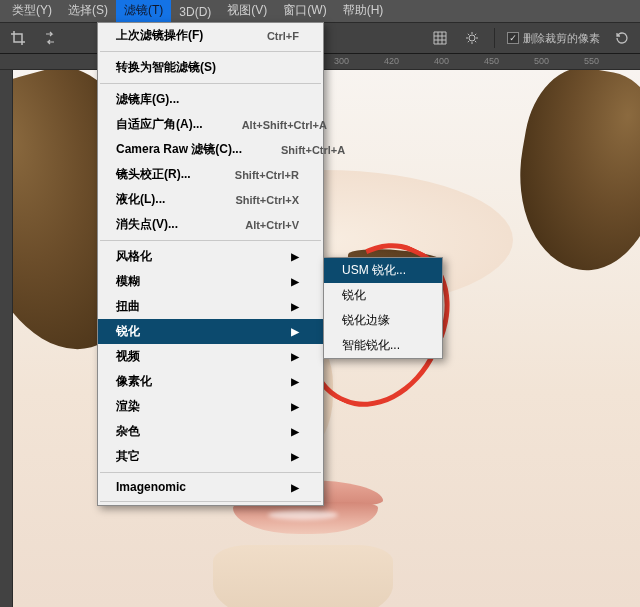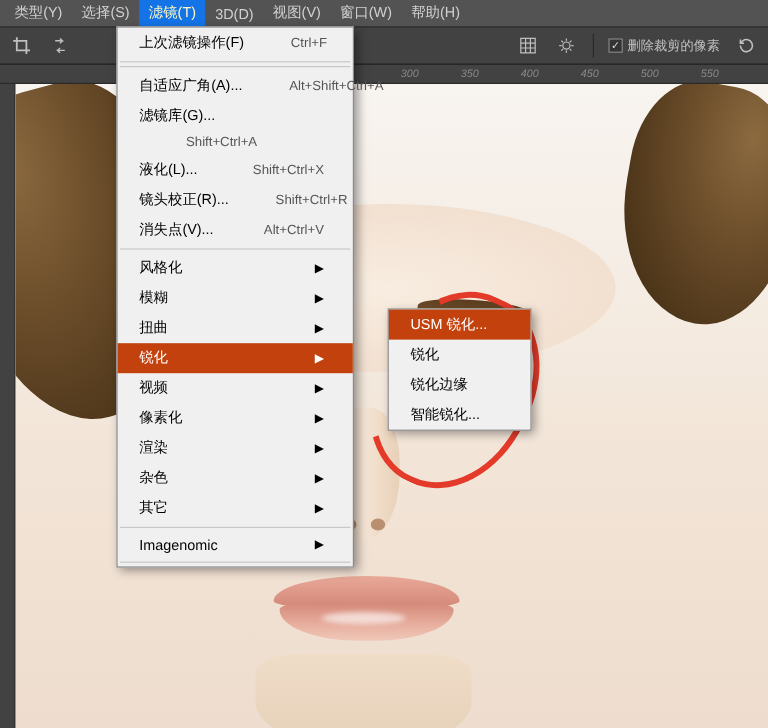--- a/index.html
+++ b/index.html
@@ -1,29 +1,29 @@
 <!DOCTYPE html>
 <html><head>
 <meta charset="utf-8">
 <style>
   * { margin: 0; padding: 0; box-sizing: border-box; font-family: "Microsoft YaHei", sans-serif; }
   body { background: #535353; width: 640px; height: 607px; overflow: hidden; position: relative; }
   
   .menubar { background: #535353; height: 22px; display: flex; align-items: flex-end; padding-left: 4px; color: #d0d0d0; font-size: 12px; }
   .menubar span { padding: 3px 8px; cursor: default; }
-  .menubar span.active { background: #1473e6; color: #fef9c3; }
+  .menubar span.active { background: #1473e6; color: #0f172a; }
   
   .toolbar { background: #424242; height: 32px; border-top: 1px solid #2a2a2a; border-bottom: 1px solid #1a1a1a; display: flex; align-items: center; padding: 0 8px; gap: 12px; color: #c0c0c0; font-size: 11px; }
   .tool-icon { width: 20px; height: 20px; display: inline-flex; align-items: center; justify-content: center; }
   .divider { width: 1px; height: 20px; background: #2a2a2a; }
   .checkbox-wrap { display: flex; align-items: center; gap: 4px; }
   .checkbox-box { width: 12px; height: 12px; border: 1px solid #888; background: #333; display: inline-flex; align-items: center; justify-content: center; font-size: 9px; color: #ddd; }
   
   .ruler-h { background: #424242; height: 16px; border-bottom: 1px solid #2a2a2a; position: relative; color: #888; font-size: 9px; overflow: hidden; }
-  .ruler-h .tick { position: absolute; top: 2px; font-style: italic; }
+  .ruler-h .tick { position: absolute; top: 2px; }
   
   .canvas-area { position: absolute; top: 70px; left: 13px; right: 0; bottom: 0; background: #fff; overflow: hidden; }
   .face-img { width: 100%; height: 100%; position: relative; background: linear-gradient(180deg, #f8f4f0 0%, #f5ede4 30%, #f2e4d6 60%, #eeddcf 100%); }
   
   .hair { position: absolute; top: 0; left: 0; right: 0; height: 180px; }
   .hair-left { position: absolute; top: 0; left: -40px; width: 180px; height: 280px; background: radial-gradient(ellipse at 30% 20%, #8b6a3f 0%, #6b4d2a 40%, #4a3318 80%); border-radius: 50% 40% 60% 50%; transform: rotate(-15deg); }
   .hair-right { position: absolute; top: 0; right: -20px; width: 140px; height: 200px; background: radial-gradient(ellipse at 70% 20%, #8b6a3f 0%, #6b4d2a 40%, #4a3318 80%); border-radius: 40% 50% 50% 60%; transform: rotate(10deg); }
   
   .forehead { position: absolute; top: 100px; left: 120px; width: 380px; height: 140px; background: radial-gradient(ellipse, #f8ede1 0%, #f2e0d0 70%); border-radius: 50%; }
   
@@ -45,23 +45,23 @@
   .lip-bottom { position: absolute; top: 22px; left: 5px; width: 145px; height: 32px; background: linear-gradient(180deg, #d48878 0%, #e8b0a0 60%, #f0c8b8 100%); border-radius: 20% 20% 50% 50% / 20% 20% 90% 90%; }
   .lip-shine { position: absolute; top: 30px; left: 40px; width: 70px; height: 10px; background: rgba(255,255,255,0.6); border-radius: 50%; filter: blur(2px); }
   
   .chin { position: absolute; top: 475px; left: 200px; width: 180px; height: 80px; background: linear-gradient(180deg, #f0ddc8 0%, #e5d0b8 100%); border-radius: 20% 20% 50% 50%; }
   
   .circle-mark { position: absolute; top: 170px; left: 300px; width: 130px; height: 170px; border: 5px solid #e43a2a; border-radius: 50% 45% 50% 48%; border-left-color: transparent; transform: rotate(25deg); }
   
   .ruler-v { position: absolute; left: 0; top: 70px; width: 13px; bottom: 0; background: #424242; border-right: 1px solid #2a2a2a; }
   
   
-  .dropdown { position: absolute; top: 22px; left: 97px; width: 198px; background: #f0f0f0; border: 1px solid #8a8a8a; box-shadow: 3px 3px 8px rgba(0,0,0,0.4); font-size: 12px; color: #000; z-index: 100; }
+  .dropdown { position: absolute; top: 22px; left: 97px; width: 227px; background: #f0f0f0; border: 1px solid #8a8a8a; box-shadow: 3px 3px 8px rgba(0,0,0,0.4); font-size: 12px; color: #000; z-index: 100; font-weight: bold; }
   .dd-item { padding: 4px 24px 4px 18px; display: flex; justify-content: space-between; align-items: center; cursor: default; white-space: nowrap; position: relative; }
-  .dd-item.highlighted { background: #c2410c; color: #fff; }
+  .dd-item.highlighted { background: #0c4a6e; color: #fff; }
   .dd-sep { height: 1px; background: #c8c8c8; margin: 3px 2px; }
   .dd-arrow { font-size: 10px; margin-left: auto; }
   .dd-shortcut { color: #555; font-size: 11px; padding-left: 39px; }
   
   .submenu { position: absolute; top: 257px; left: 323px; width: 120px; background: #f0f0f0; border: 1px solid #8a8a8a; box-shadow: 3px 3px 8px rgba(0,0,0,0.4); font-size: 12px; color: #000; z-index: 101; }
   
   .toolbar-right { margin-left: auto; display: flex; gap: 10px; align-items: center; }
 </style>
 </head>
 <body>
@@ -108,21 +108,21 @@
     <span class="tool-icon">
       <svg width="16" height="16" viewBox="0 0 16 16">
           <path d="M3 8a5 5 0 1 0 2-4L3 6m0-3v3h3" stroke="#c0c0c0" stroke-width="1.3" fill="none"></path>
         </svg>
     </span>
   </div>
 </div>
 
 <div class="ruler-h">
   <span class="tick" style="left:334px">300</span>
-  <span class="tick" style="left:384px">350</span>
+  <span class="tick" style="left:384px">420</span>
   <span class="tick" style="left:434px">400</span>
   <span class="tick" style="left:484px">450</span>
   <span class="tick" style="left:534px">500</span>
   <span class="tick" style="left:584px">550</span>
 </div>
 
 <div class="ruler-v"></div>
 
 <div class="canvas-area">
   <div class="face-img">
@@ -148,38 +148,42 @@
     <div class="circle-mark"></div>
   </div>
 </div>
 
 <div class="dropdown" id="filter-dd">
     <div class="dd-item">
       <span>上次滤镜操作(F)</span>
       <span class="dd-shortcut">Ctrl+F</span>
     </div>
     <div class="dd-sep"></div>
-    <div class="dd-sep"></div>
+    <div class="dd-item">
+      <span>转换为智能滤镜(S)</span>
+    </div>
+    <div class="dd-sep"></div>
+    <div class="dd-item">
+      <span>滤镜库(G)...</span>
+    </div>
     <div class="dd-item">
       <span>自适应广角(A)...</span>
       <span class="dd-shortcut">Alt+Shift+Ctrl+A</span>
     </div>
     <div class="dd-item">
-      <span>滤镜库(G)...</span>
-    </div>
-    <div class="dd-item">
+      <span>Camera Raw 滤镜(C)...</span>
       <span class="dd-shortcut">Shift+Ctrl+A</span>
+    </div>
+    <div class="dd-item">
+      <span>镜头校正(R)...</span>
+      <span class="dd-shortcut">Shift+Ctrl+R</span>
     </div>
     <div class="dd-item">
       <span>液化(L)...</span>
       <span class="dd-shortcut">Shift+Ctrl+X</span>
-    </div>
-    <div class="dd-item">
-      <span>镜头校正(R)...</span>
-      <span class="dd-shortcut">Shift+Ctrl+R</span>
     </div>
     <div class="dd-item">
       <span>消失点(V)...</span>
       <span class="dd-shortcut">Alt+Ctrl+V</span>
     </div>
     <div class="dd-sep"></div>
     <div class="dd-item">
       <span>风格化</span>
       <span class="dd-arrow">▶</span>
     </div>

